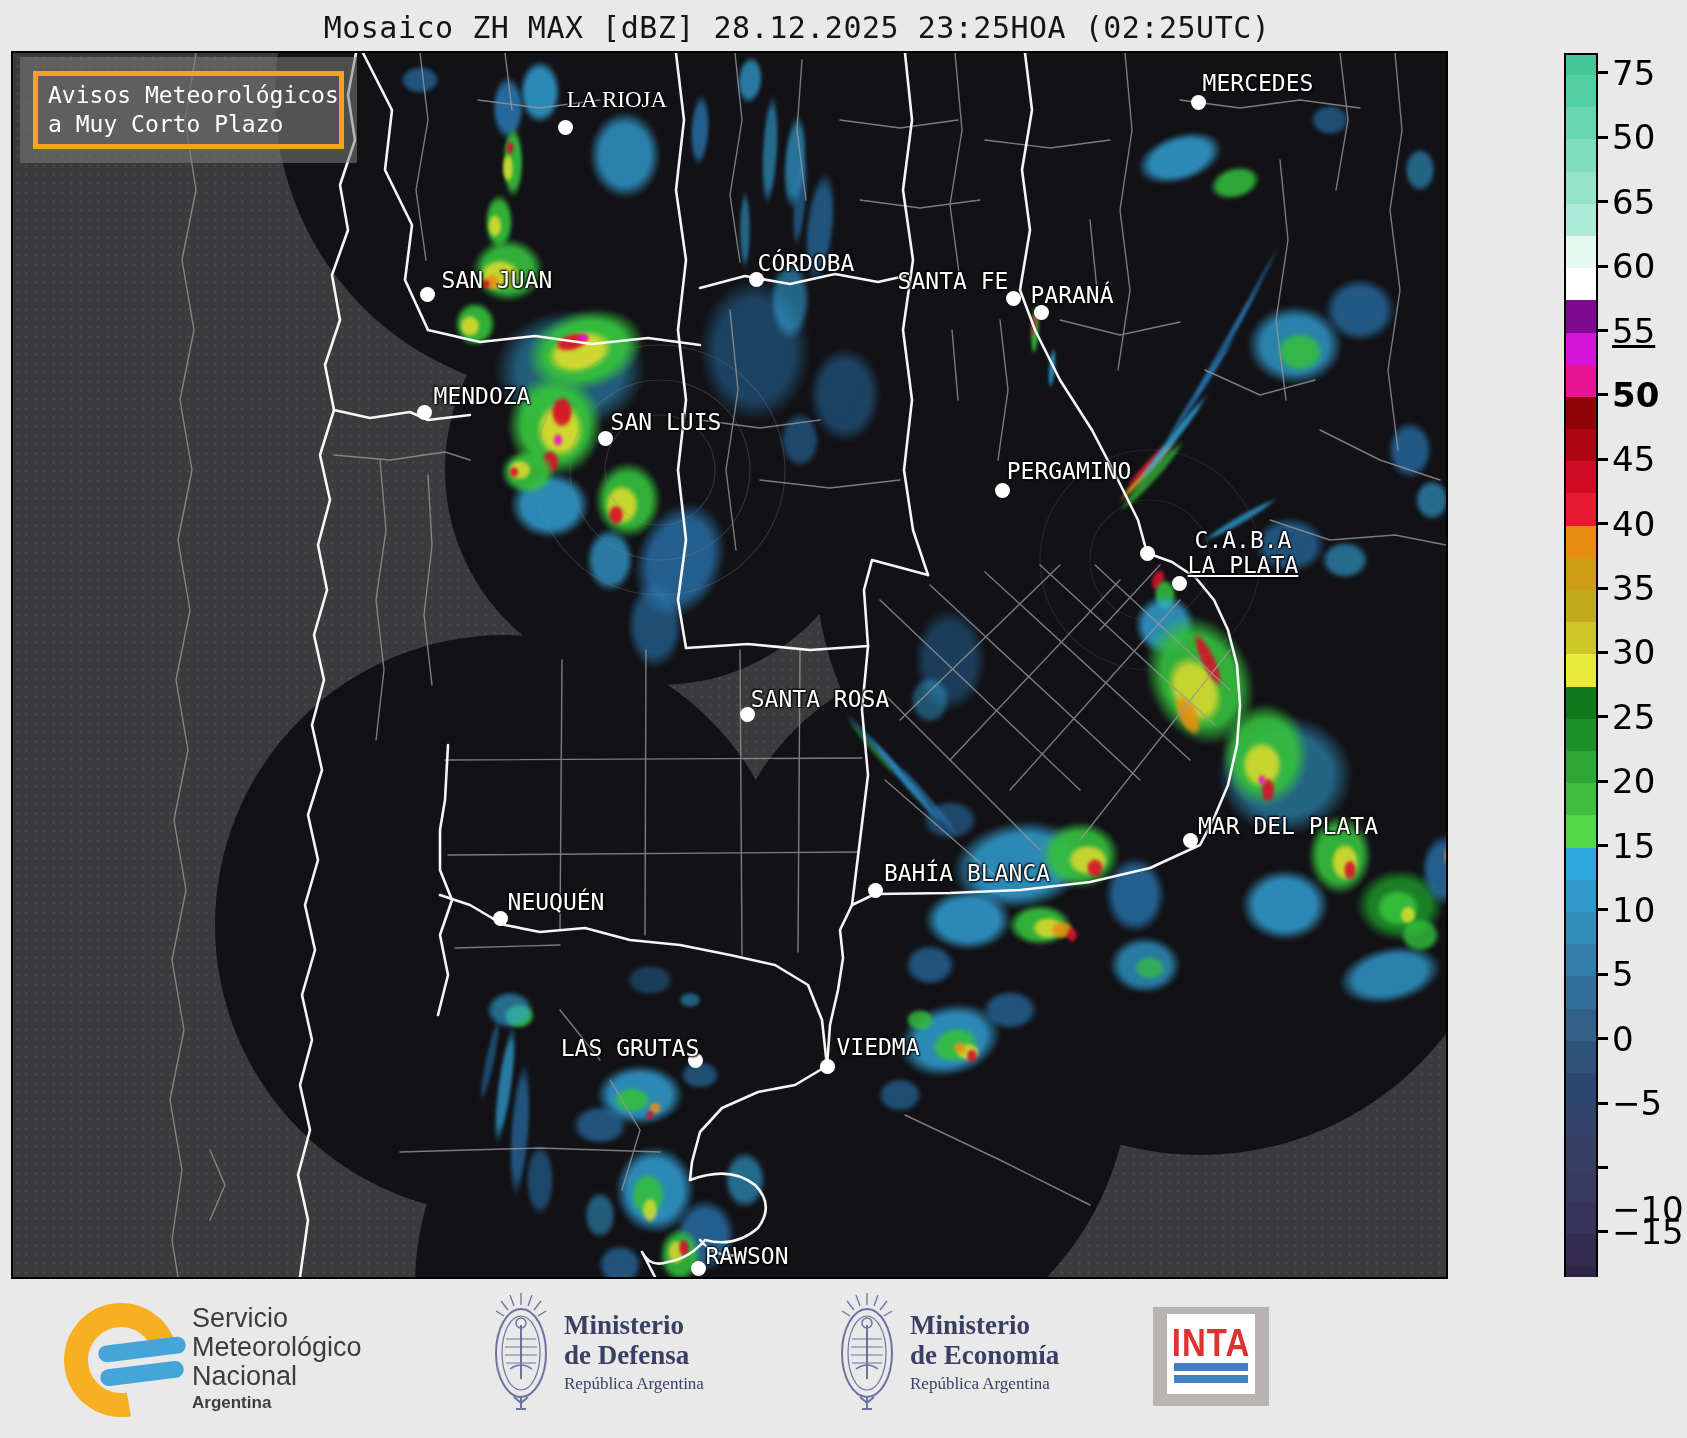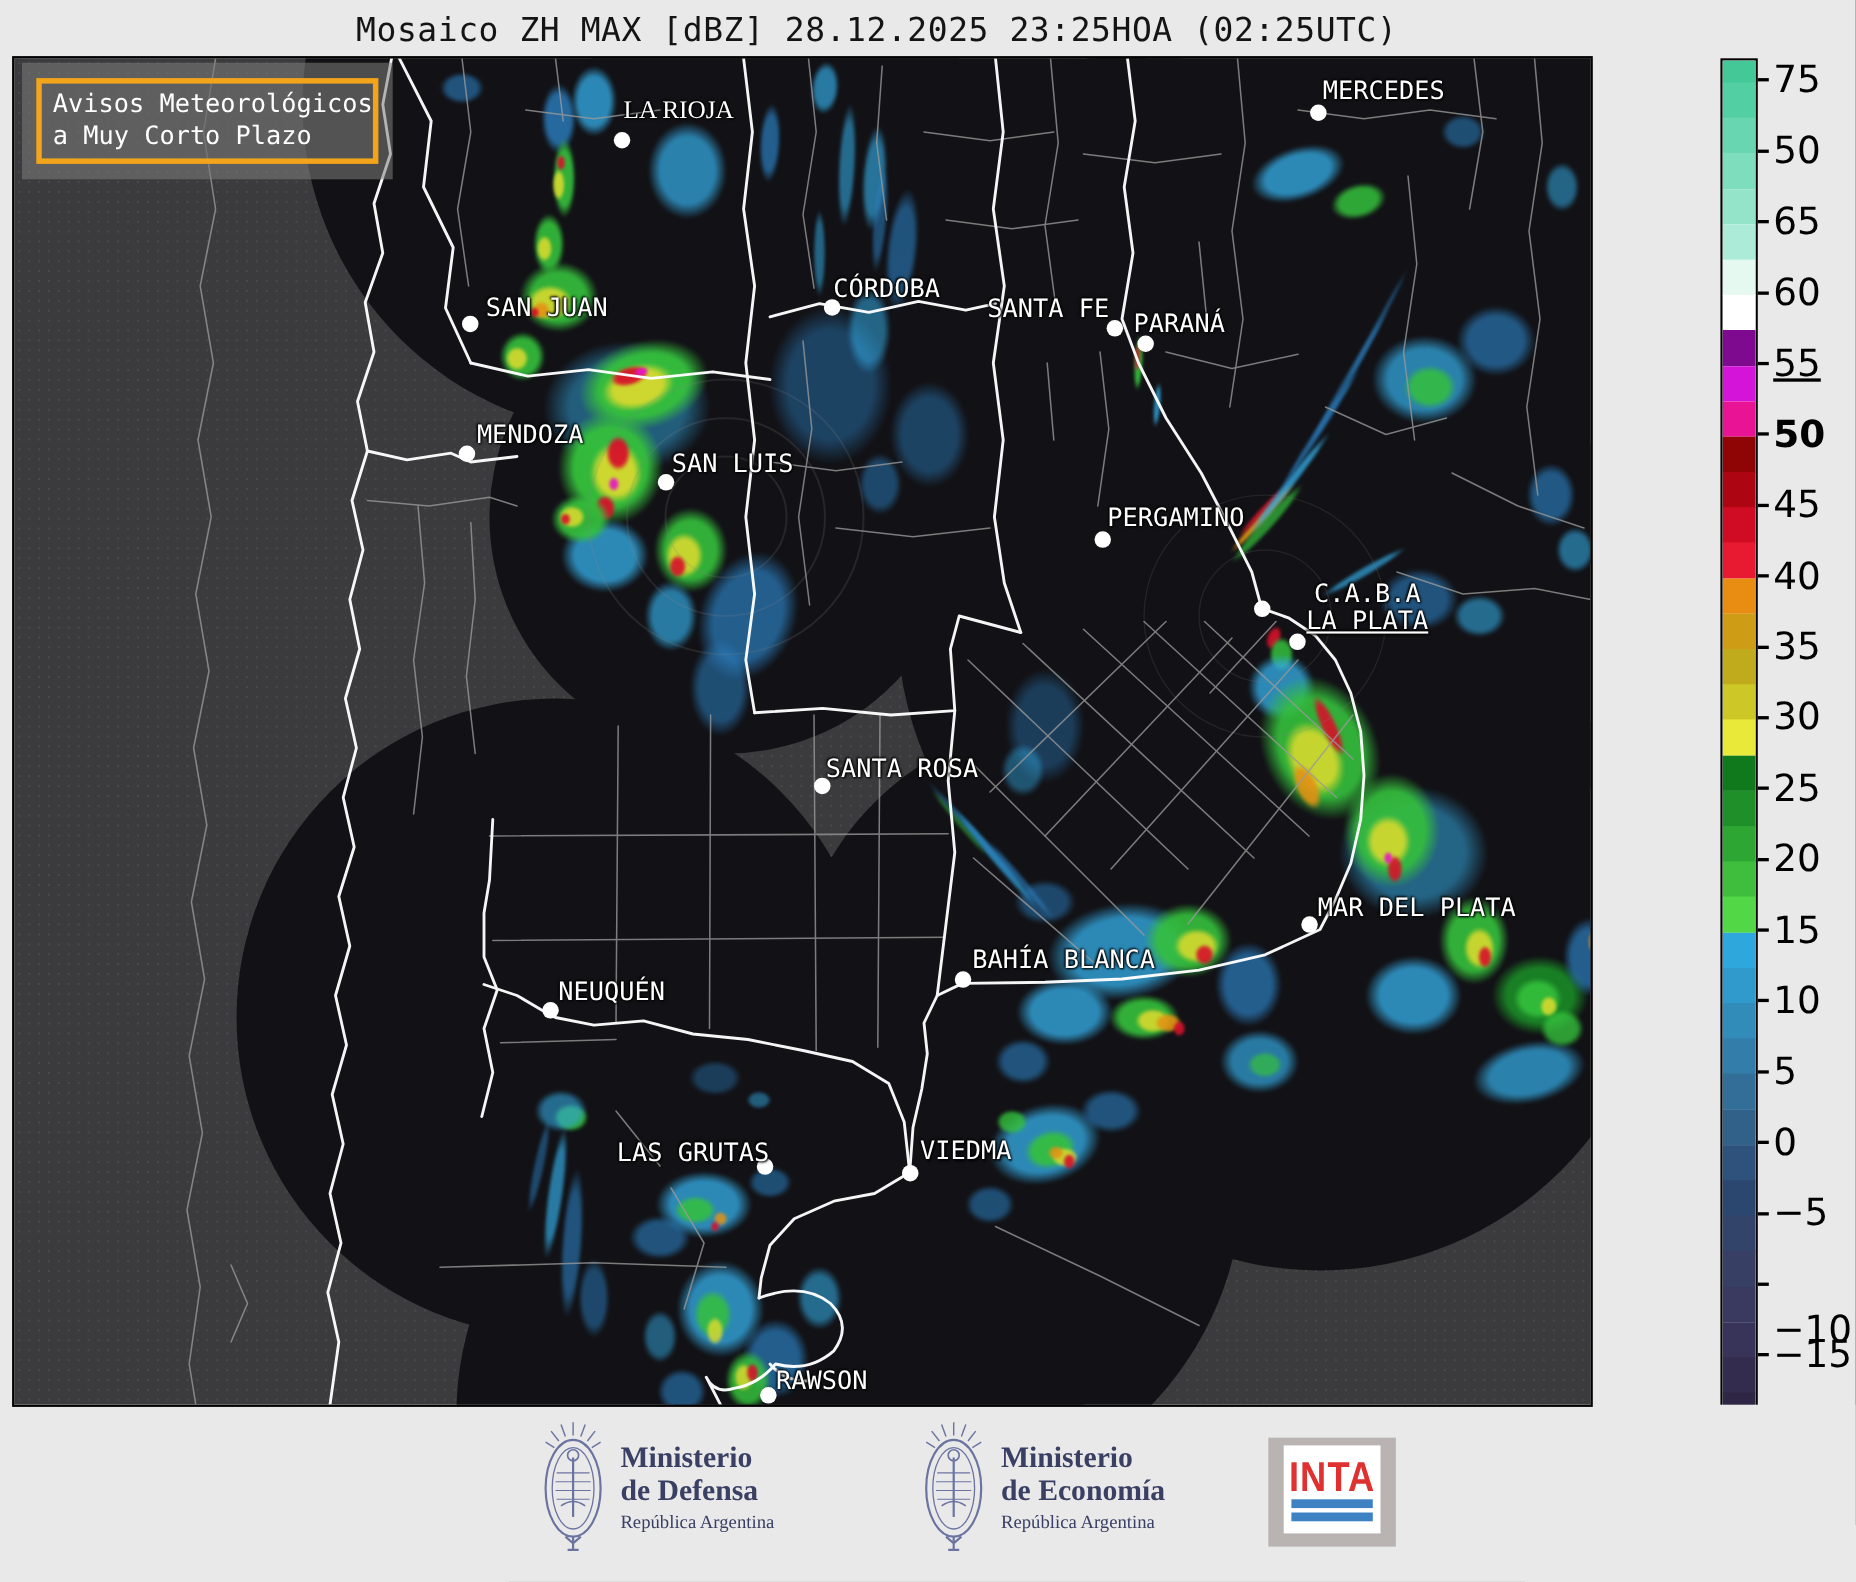--- a/index.html
+++ b/index.html
@@ -439,20 +439,33 @@
     <div class="clab" style="top: 1018.77px;">0</div>
     <div class="ctick" style="top: 1101.65px;"></div>
     <div class="clab" style="top: 1083.15px;">−5</div>
     <div class="ctick" style="top: 1166.04px;"></div>
     <div class="clab" style="top: 1189px;">−10</div>
     <div class="ctick" style="top: 1230.43px;"></div>
     <div class="clab" style="top: 1211.93px;">−15</div>
   </div>
 
 <div class="footer">
+  <div class="f-item smn">
+    <div class="smn-ringwrap">
+      <div class="smn-ring"></div>
+      <div class="smn-wave smn-w1"></div>
+      <div class="smn-wave smn-w2"></div>
+    </div>
+    <div class="smn-text">
+      <div>Servicio</div>
+      <div>Meteorológico</div>
+      <div>Nacional</div>
+      <div class="smn-arg">Argentina</div>
+    </div>
+  </div>
 
   <div class="f-item min min-defensa">
     <svg width="58" height="122" viewBox="0 0 58 122">
       <g stroke="#6b74a0" fill="none" stroke-width="2">
         <g stroke-width="1.3">
           <line x1="29" y1="14" x2="29" y2="2"></line>
             <line x1="22" y1="15" x2="18" y2="4"></line>
             <line x1="36" y1="15" x2="40" y2="4"></line>
           <line x1="16" y1="19" x2="9" y2="10"></line>
             <line x1="42" y1="19" x2="49" y2="10"></line>

